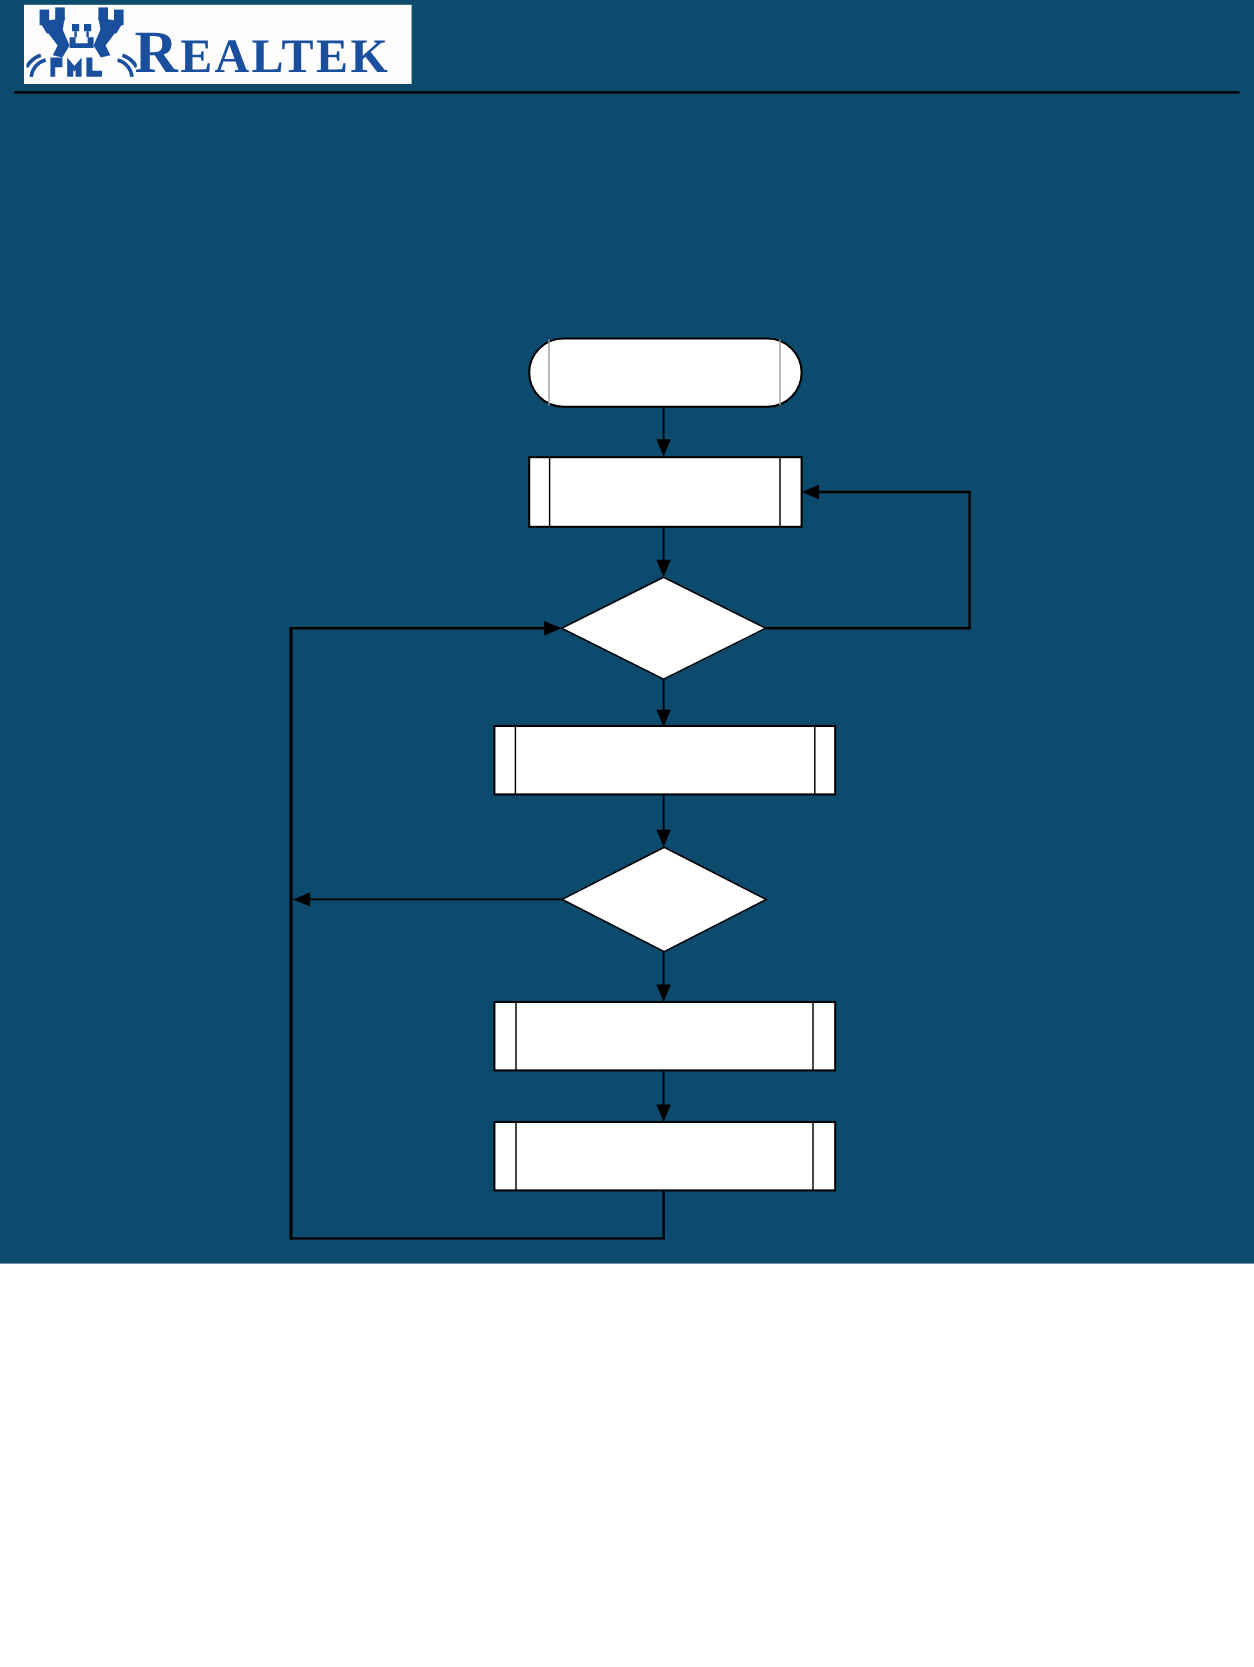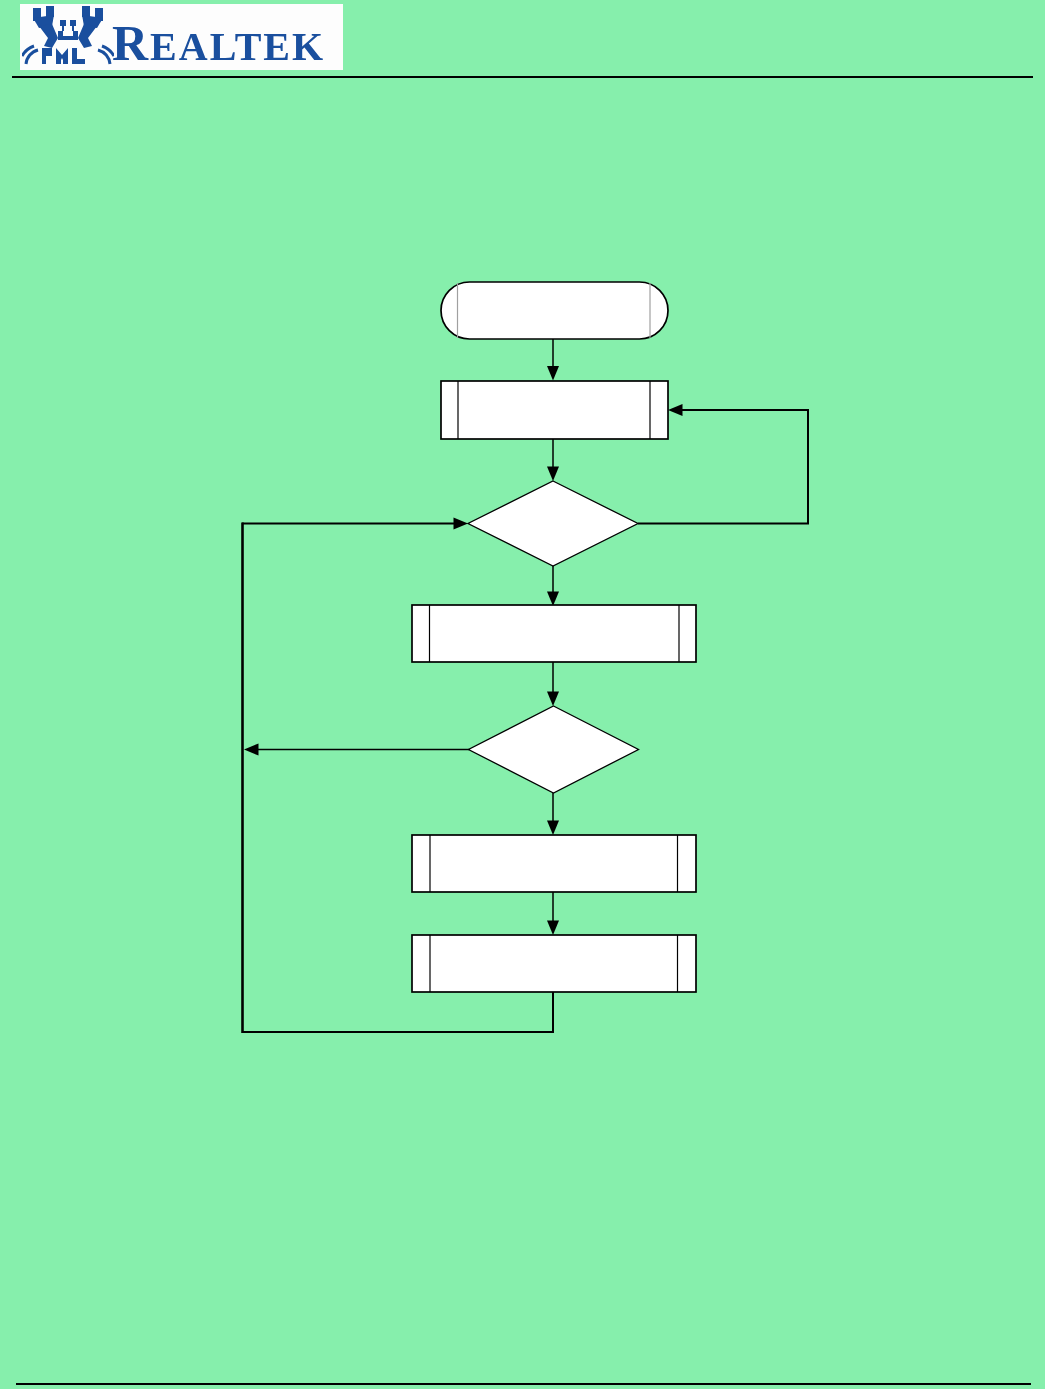--- a/index.html
+++ b/index.html
@@ -1,17 +1,17 @@
 <!DOCTYPE html>
 <html><head>
 <meta charset="utf-8">
 <style>
   html,body{margin:0;padding:0;background:#ffffff;}
   body{width:1045px;height:1389px;font-family:"Liberation Serif", serif;}
-  .page{position:relative;width:1045px;height:1389px;background:#86efac;overflow:hidden;}
+  .page{position:relative;width:1045px;height:1053px;background:#0c4a6e;overflow:hidden;}
 
   
   .logo-block{position:absolute;left:20px;top:4px;width:323px;height:66px;background:#fdfdfd;}
   .crab{position:absolute;left:2px;top:2px;width:92px;height:62px;}
   .brand{position:absolute;left:92px;top:14px;line-height:1;color:#1a4f9e;
          font-family:"Liberation Serif", serif;font-weight:bold;font-size:40px;
          letter-spacing:2px;white-space:nowrap;}
   .brand::first-letter{font-size:50px;}
   .rule{position:absolute;background:#000000;}
   .header-rule{left:12px;top:76px;width:1021px;height:2px;}

